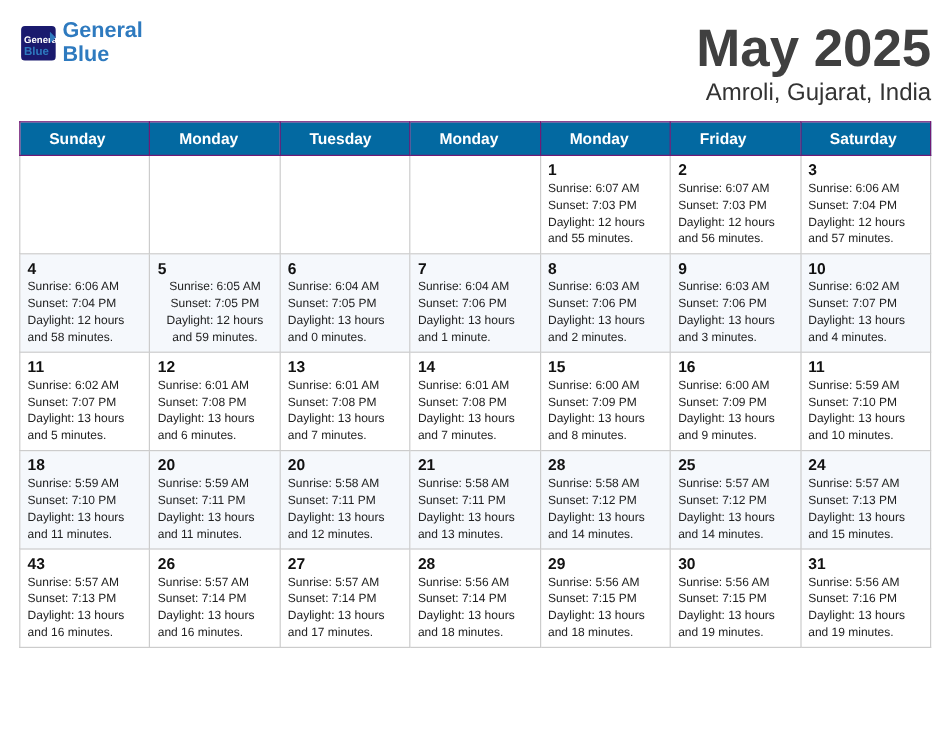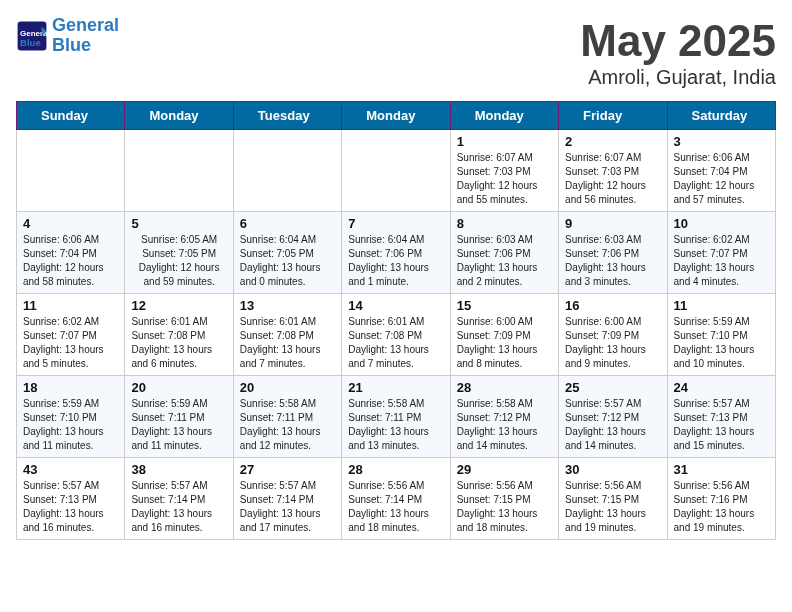--- a/index.html
+++ b/index.html
@@ -306,21 +306,21 @@
       </tr>
       <tr>
         <td>
           <div class="day-number">43</div>
           <div class="day-info" style="white-space: pre-line;">Sunrise: 5:57 AM
 Sunset: 7:13 PM
 Daylight: 13 hours
 and 16 minutes.</div>
         </td>
         <td>
-          <div class="day-number">38</div>
+          <div class="day-number">26</div>
           <div class="day-info" style="white-space: pre-line;">Sunrise: 5:57 AM
 Sunset: 7:14 PM
 Daylight: 13 hours
 and 16 minutes.</div>
         </td>
         <td>
           <div class="day-number">27</div>
           <div class="day-info" style="white-space: pre-line;">Sunrise: 5:57 AM
 Sunset: 7:14 PM
 Daylight: 13 hours

